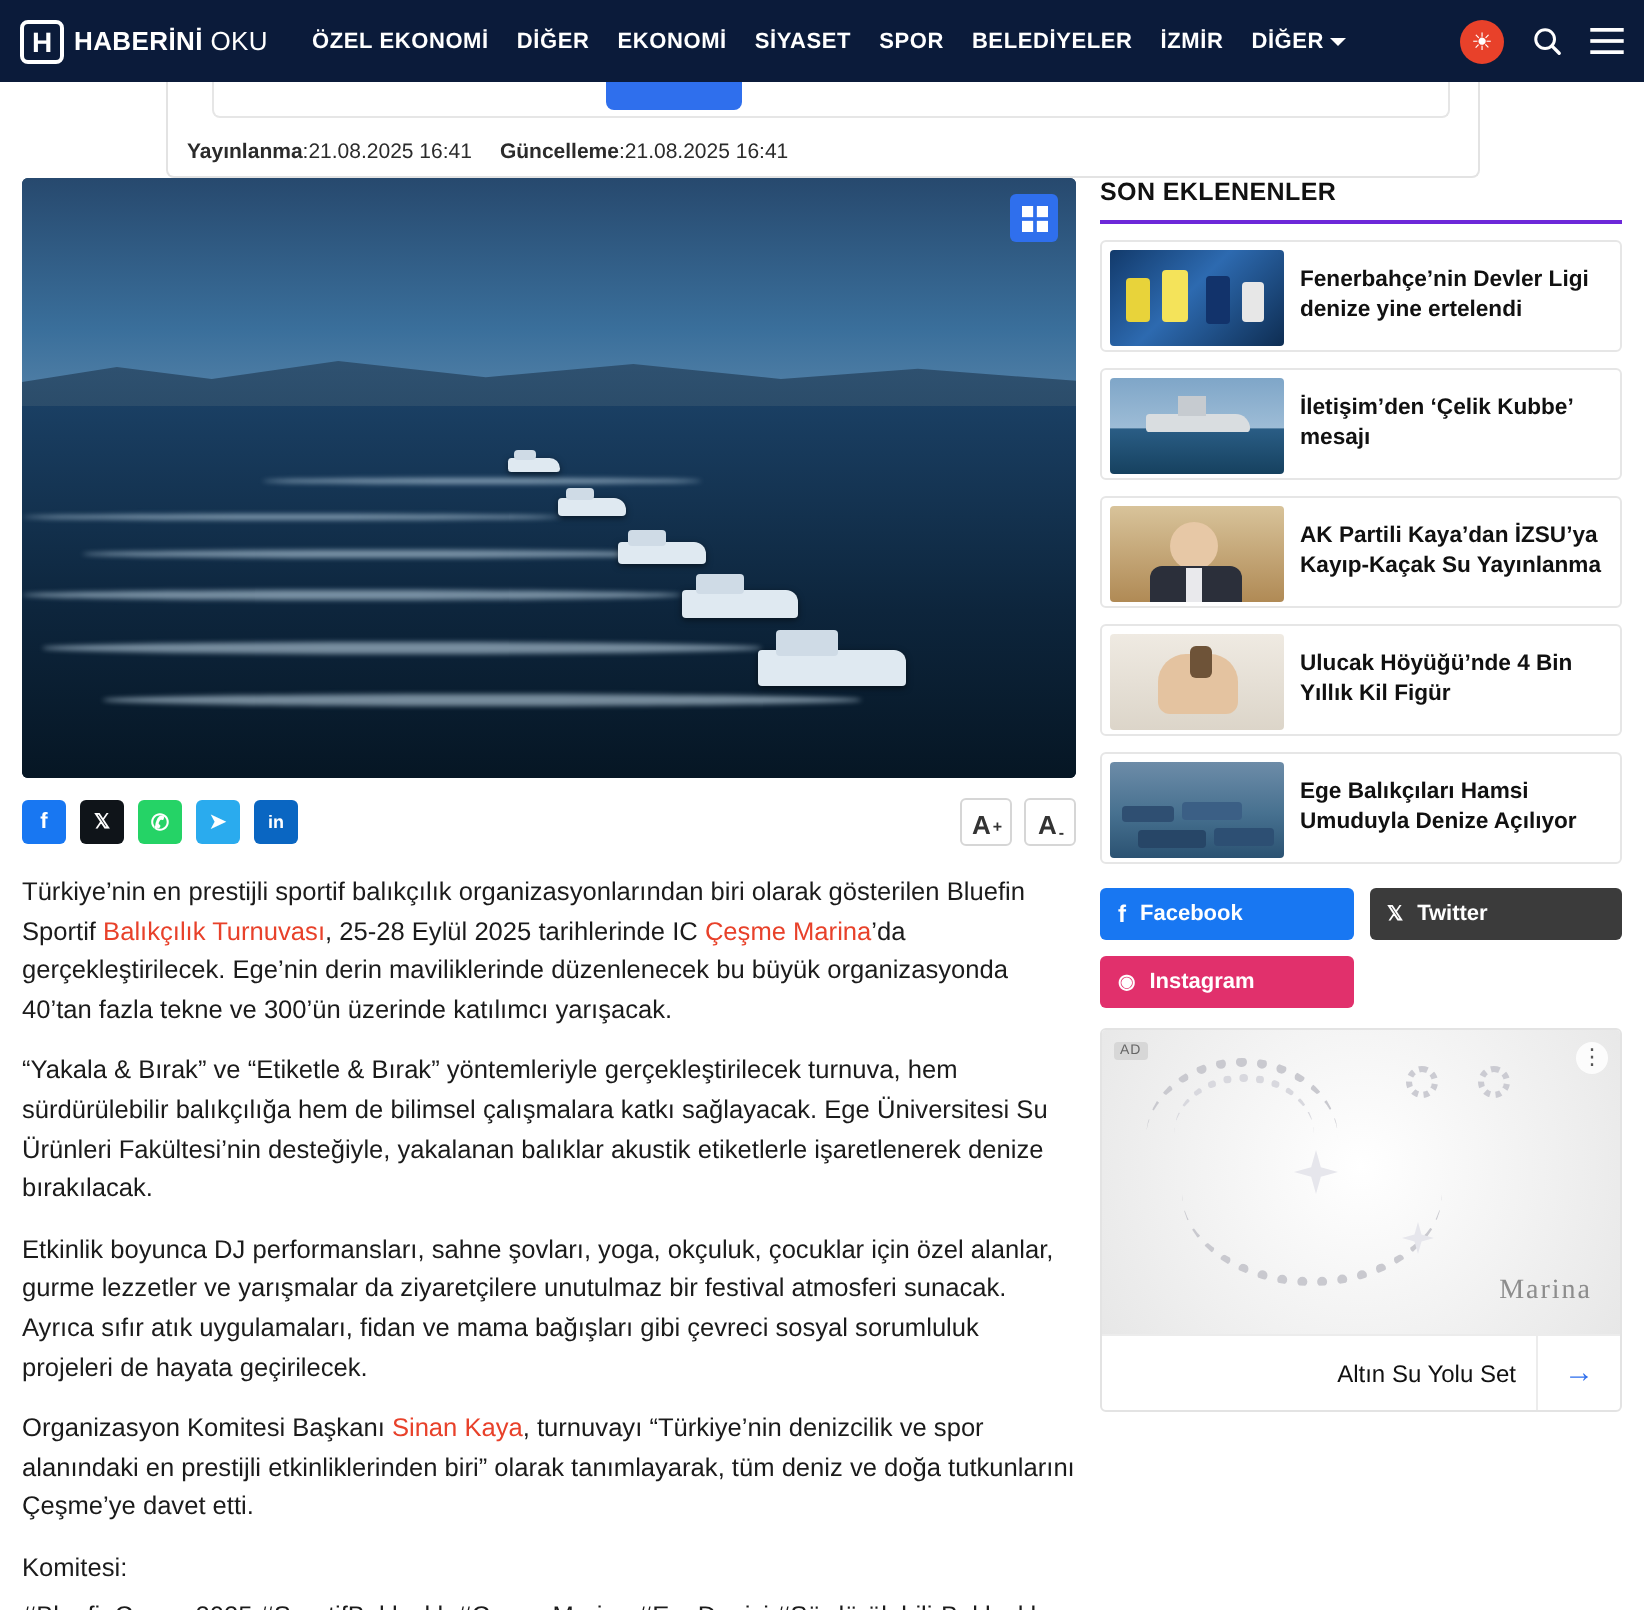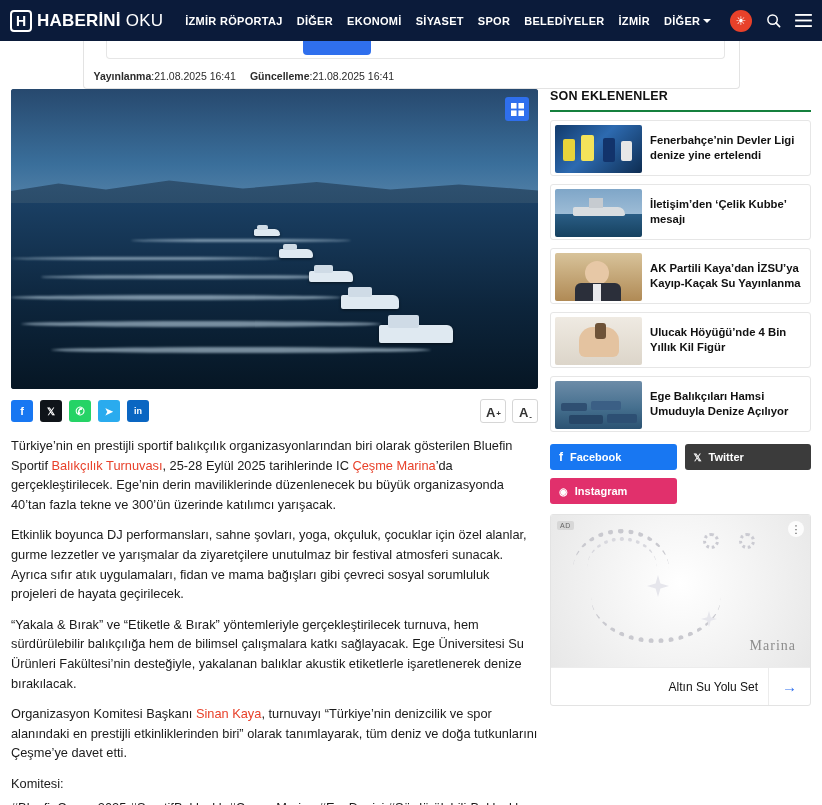--- a/index.html
+++ b/index.html
@@ -15,21 +15,21 @@
   .header {
     height: 41px; background: #0b1b3a; color: #fff;
     display: flex; align-items: center; padding: 0 10px;
   }
   .logo { display: flex; align-items: center; gap: 5px; }
   .logo-mark {
     width: 22px; height: 22px; border: 2px solid #fff; border-radius: 4px;
     display: flex; align-items: center; justify-content: center;
     font-weight: bold; font-size: 14px; line-height: 1;
   }
-  .logo-text { font-size: 17px; font-weight: bold; letter-spacing: .2px; white-space: nowrap; }
+  .logo-text { font-size: 13px; font-weight: bold; letter-spacing: .2px; white-space: nowrap; }
   .logo-text .light { font-weight: 400; }
   .nav { display: flex; align-items: center; gap: 14px; margin-left: 22px; }
   .nav-item {
     font-size: 11px; font-weight: bold; letter-spacing: .3px;
     color: #fff; white-space: nowrap; display: flex; align-items: center; gap: 3px;
   }
   .caret { width: 0; height: 0; border-left: 4px solid transparent; border-right: 4px solid transparent; border-top: 4px solid #fff; }
   .head-right { margin-left: auto; display: flex; align-items: center; gap: 13px; }
   .theme-btn {
     width: 22px; height: 22px; border-radius: 50%; background: #e8412a;
@@ -104,21 +104,21 @@
   .article { margin-top: 14px; font-size: 12.8px; line-height: 19.6px; color: #1b1b1b; }
   .article p { margin-bottom: 11px; }
   .article a { color: #e8412a; text-decoration: none; }
   .tags-label { margin-bottom: 4px; }
   .tags { color: #1b1b1b; font-size: 12.8px; line-height: 19.6px; }
 
   
   .side { width: 261px; flex: 0 0 261px; }
   .side-title {
     font-size: 12.5px; font-weight: bold; color: #111; letter-spacing: .2px;
-    padding-bottom: 7px; border-bottom: 2px solid #15803d; margin-bottom: 8px;
+    padding-bottom: 7px; border-bottom: 2px solid #6d28d9; margin-bottom: 8px;
   }
   .nlist { display: flex; flex-direction: column; gap: 8px; }
   .nitem {
     display: flex; gap: 8px; align-items: stretch; border: 1px solid #e6e6e6;
     border-radius: 3px; padding: 4px; background: #fff; height: 56px;
   }
   .nthumb { width: 87px; height: 48px; border-radius: 2px; flex: 0 0 87px; overflow: hidden; position: relative; }
   .ntitle { font-size: 11.3px; line-height: 15px; color: #111; font-weight: bold; align-self: center; }
 
   .social-grid { display: grid; grid-template-columns: 1fr 1fr; gap: 8px; margin-top: 12px; }
@@ -158,21 +158,21 @@
 
 <div class="page">
 
   <div class="header">
     <div class="logo">
       <div class="logo-mark">H</div>
       <div class="logo-text"><span>HABERİNİ</span><span class="light"> OKU</span></div>
     </div>
     <div class="nav">
       <div class="nav-item">
-          <span>İZMİR RÖPORTAJ</span>
+          <span>ÖZEL EKONOMİ</span>
         </div>
       <div class="nav-item">
           <span>DİĞER</span>
         </div>
       <div class="nav-item">
           <span>EKONOMİ</span>
         </div>
       <div class="nav-item">
           <span>SİYASET</span>
         </div>
@@ -281,24 +281,24 @@
                 <sub>-</sub>
               </div>
           </div>
         </div>
 
         <div class="article">
           <p>
             <span>Türkiye’nin en prestijli sportif balıkçılık organizasyonlarından biri olarak gösterilen Bluefin Sportif </span><a href="#">Balıkçılık Turnuvası</a><span>, 25-28 Eylül 2025 tarihlerinde IC </span><a href="#">Çeşme Marina</a><span>’da gerçekleştirilecek. Ege’nin derin maviliklerinde düzenlenecek bu büyük organizasyonda 40’tan fazla tekne ve 300’ün üzerinde katılımcı yarışacak.</span>
           </p>
           <p>
-            <span>Etkinlik boyunca DJ performansları, sahne şovları, yoga, okçuluk, çocuklar için özel alanlar, gurme lezzetler ve yarışmalar da ziyaretçilere unutulmaz bir festival atmosferi sunacak. Ayrıca sıfır atık uygulamaları, fidan ve mama bağışları gibi çevreci sosyal sorumluluk projeleri de hayata geçirilecek.</span>
+            <span>“Yakala &amp; Bırak” ve “Etiketle &amp; Bırak” yöntemleriyle gerçekleştirilecek turnuva, hem sürdürülebilir balıkçılığa hem de bilimsel çalışmalara katkı sağlayacak. Ege Üniversitesi Su Ürünleri Fakültesi’nin desteğiyle, yakalanan balıklar akustik etiketlerle işaretlenerek denize bırakılacak.</span>
           </p>
           <p>
-            <span>“Yakala &amp; Bırak” ve “Etiketle &amp; Bırak” yöntemleriyle gerçekleştirilecek turnuva, hem sürdürülebilir balıkçılığa hem de bilimsel çalışmalara katkı sağlayacak. Ege Üniversitesi Su Ürünleri Fakültesi’nin desteğiyle, yakalanan balıklar akustik etiketlerle işaretlenerek denize bırakılacak.</span>
+            <span>Etkinlik boyunca DJ performansları, sahne şovları, yoga, okçuluk, çocuklar için özel alanlar, gurme lezzetler ve yarışmalar da ziyaretçilere unutulmaz bir festival atmosferi sunacak. Ayrıca sıfır atık uygulamaları, fidan ve mama bağışları gibi çevreci sosyal sorumluluk projeleri de hayata geçirilecek.</span>
           </p>
           <p>
             <span>Organizasyon Komitesi Başkanı </span><a href="#">Sinan Kaya</a><span>, turnuvayı “Türkiye’nin denizcilik ve spor alanındaki en prestijli etkinliklerinden biri” olarak tanımlayarak, tüm deniz ve doğa tutkunlarını Çeşme’ye davet etti.</span>
           </p>
           <div class="tags-label">Komitesi:</div>
           <div class="tags">#BluefinÇeşme2025 #SportifBalıkçılık #ÇeşmeMarina #EgeDenizi #SürdürülebilirBalıkçılık #DenizTutkusu #FestivalAtmosferi</div>
         </div>
       </div>
 
       <div class="side">

